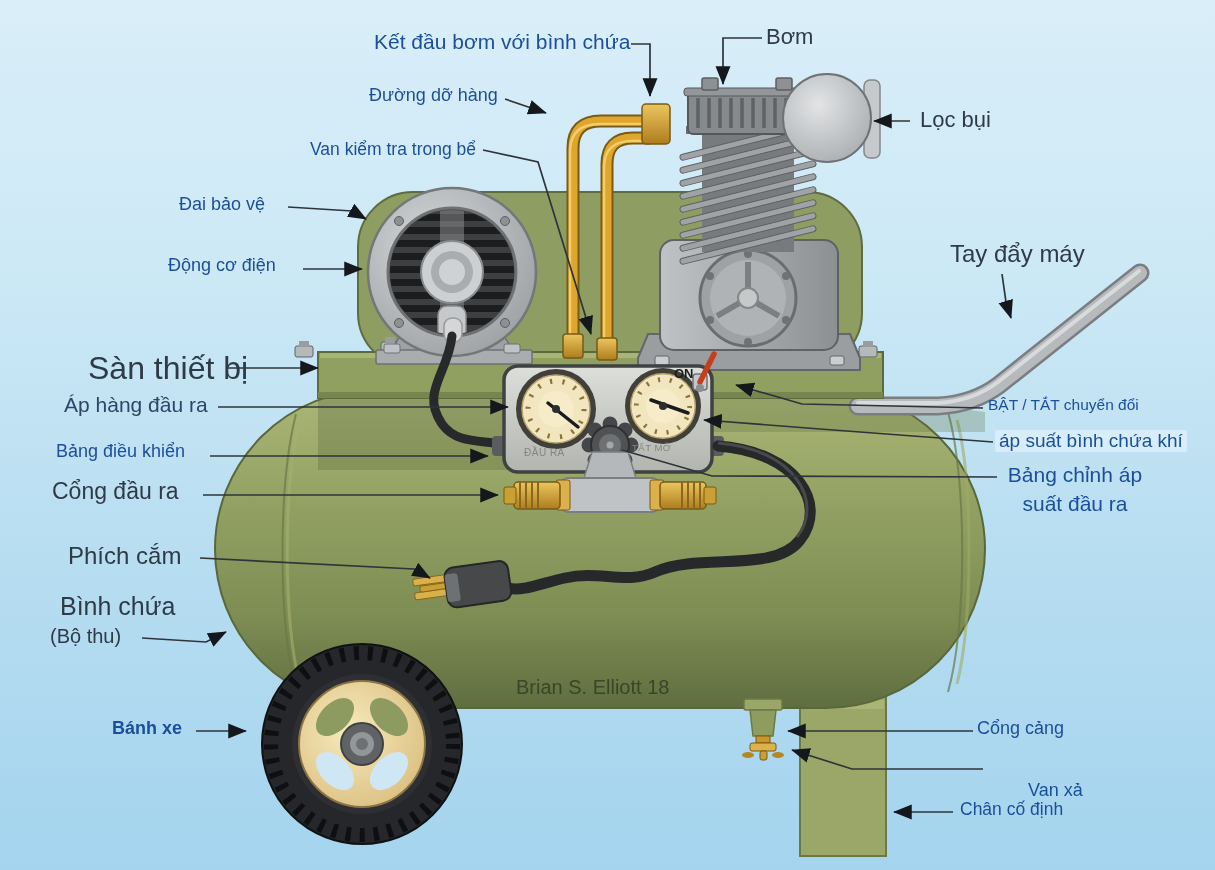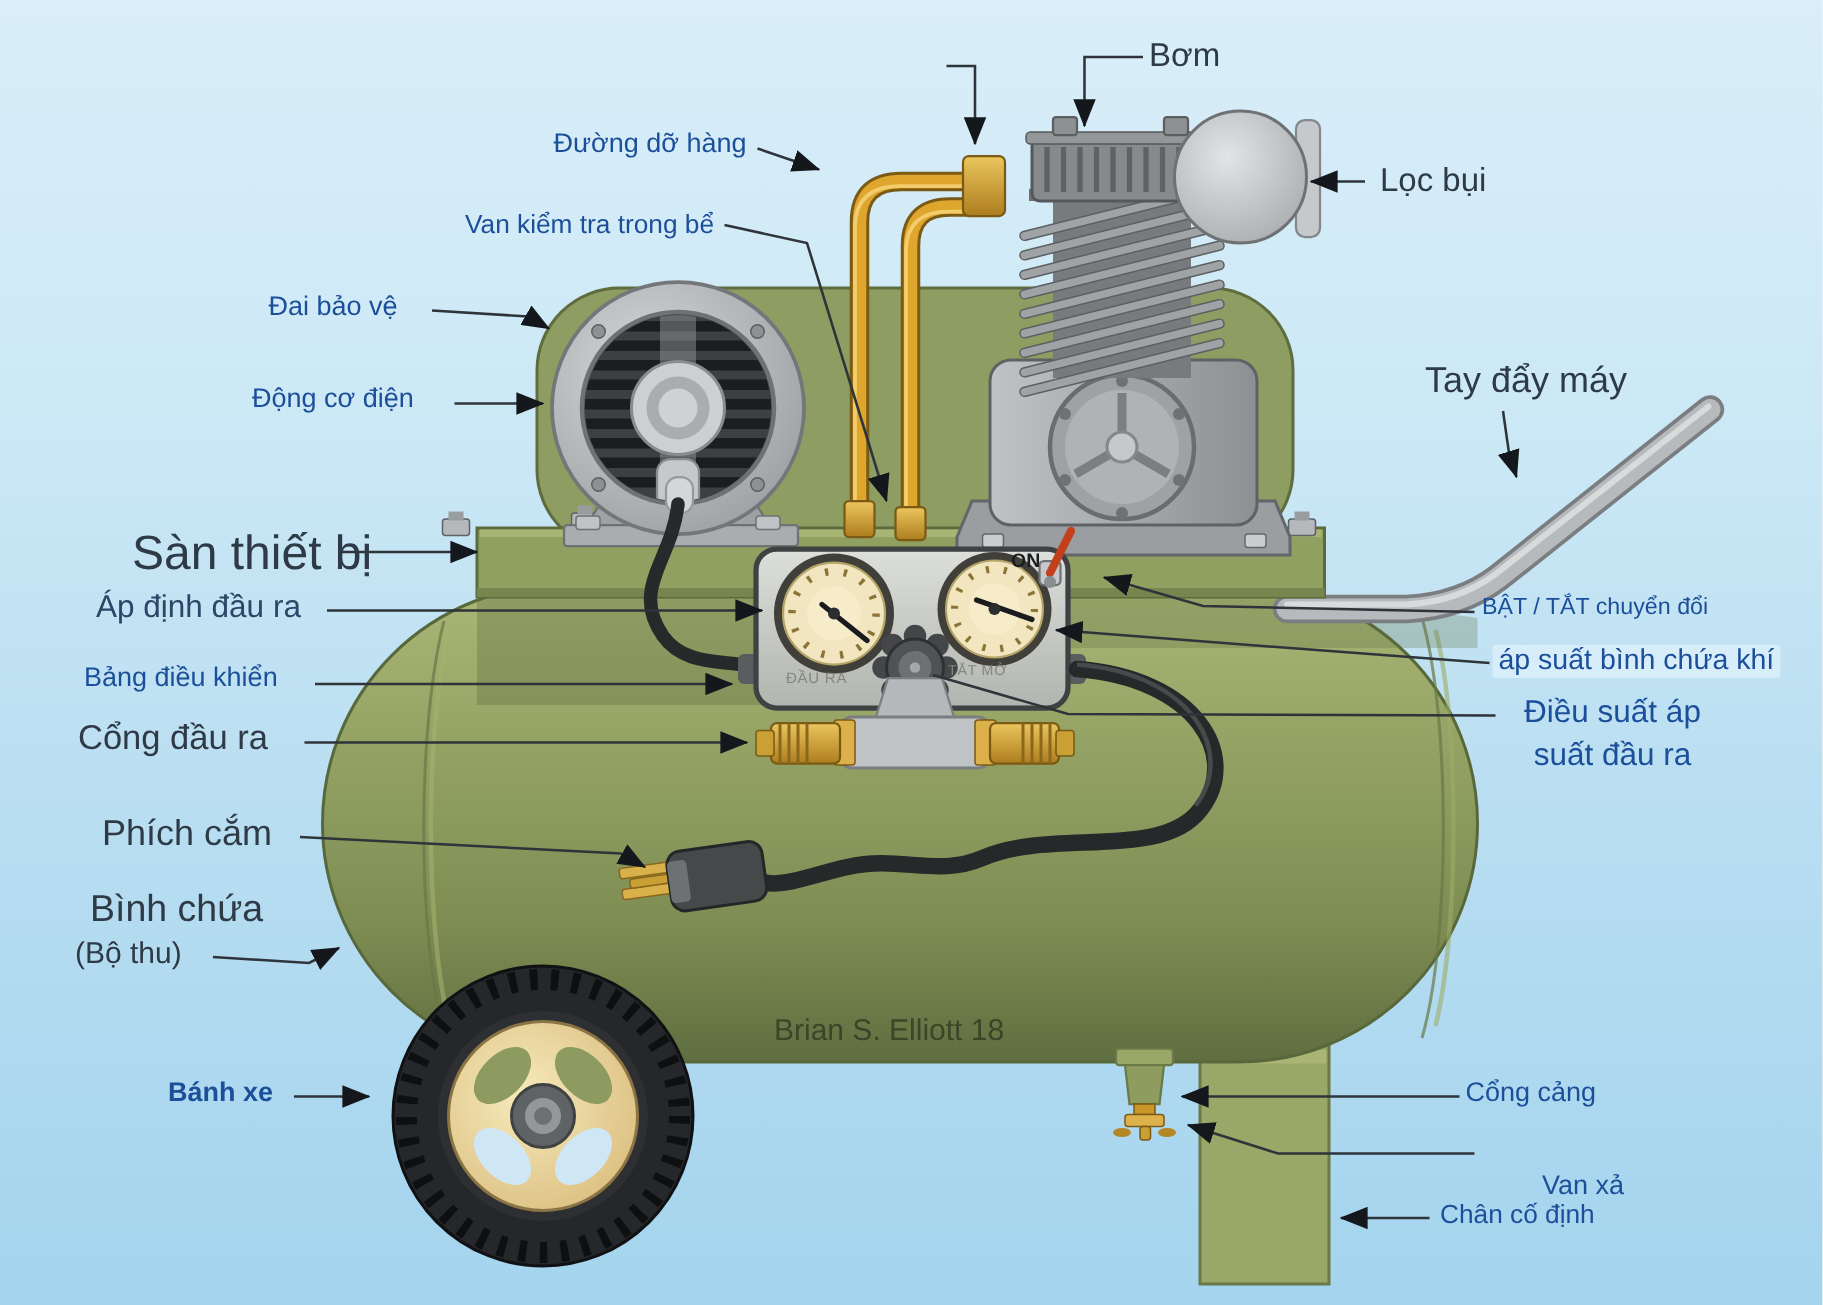--- a/index.html
+++ b/index.html
@@ -297,38 +297,39 @@
     <polyline points="1002,274 1006,302 1011,318" marker-end="url(#arr)"></polyline>
     <polyline points="983,408 802,404 736,385" marker-end="url(#arr)"></polyline>
     <polyline points="993,442 820,429 704,420" marker-end="url(#arr)"></polyline>
     <polyline points="997,477 712,476 622,450"></polyline>
     <line x1="973" y1="731" x2="788" y2="731" marker-end="url(#arr)"></line>
     <polyline points="983,769 852,769 792,750" marker-end="url(#arr)"></polyline>
     <line x1="953" y1="812" x2="894" y2="812" marker-end="url(#arr)"></line>
   </g>
 </svg>
 
+<div class="lbl blue" style="left:374px;top:30px;font-size:21px;">Kết đầu bơm với bình chứa</div>
 <div class="lbl blue" style="left:369px;top:85px;font-size:18px;">Đường dỡ hàng</div>
 <div class="lbl blue" style="left:310px;top:139px;font-size:17.5px;">Van kiểm tra trong bể</div>
 <div class="lbl blue" style="left:179px;top:194px;font-size:18px;">Đai bảo vệ</div>
 <div class="lbl blue" style="left:168px;top:255px;font-size:18px;">Động cơ điện</div>
 <div class="lbl dark" style="left:88px;top:350px;font-size:32px;">Sàn thiết bị</div>
-<div class="lbl blue2" style="left:64px;top:393px;font-size:21px;">Áp định đầu ra</div>
+<div class="lbl blue2" style="left:64px;top:393px;font-size:21px;">Áp hàng đầu ra</div>
 <div class="lbl blue" style="left:56px;top:441px;font-size:18px;">Bảng điều khiển</div>
 <div class="lbl dark" style="left:52px;top:478px;font-size:23px;">Cổng đầu ra</div>
 <div class="lbl dark" style="left:68px;top:542px;font-size:24px;">Phích cắm</div>
 <div class="lbl dark" style="left:60px;top:592px;font-size:25px;">Bình chứa</div>
 <div class="lbl dark" style="left:50px;top:625px;font-size:20px;">(Bộ thu)</div>
 <div class="lbl blue" style="left:112px;top:718px;font-size:18px;font-weight:bold;">Bánh xe</div>
 <div class="lbl dark" style="left:766px;top:24px;font-size:22px;">Bơm</div>
 <div class="lbl dark" style="left:920px;top:107px;font-size:22px;">Lọc bụi</div>
 <div class="lbl dark" style="left:950px;top:240px;font-size:24px;">Tay đẩy máy</div>
 <div class="lbl blue" style="left:988px;top:396px;font-size:15.5px;">BẬT / TẮT chuyển đổi</div>
 <div class="lbl blue hl" style="left:995px;top:430px;font-size:19px;">áp suất bình chứa khí</div>
-<div class="lbl blue ctr" style="left:995px;top:463px;font-size:21px;">Điều suất áp</div>
+<div class="lbl blue ctr" style="left:995px;top:463px;font-size:21px;">Bảng chỉnh áp</div>
 <div class="lbl blue ctr" style="left:995px;top:492px;font-size:21px;">suất đầu ra</div>
 <div class="lbl blue" style="left:977px;top:718px;font-size:18px;">Cổng cảng</div>
 <div class="lbl blue" style="left:1028px;top:757px;font-size:18px;margin-top:23px;">Van xả</div>
 <div class="lbl blue" style="left:960px;top:799px;font-size:17.5px;">Chân cố định</div>
 <div class="lbl credit" style="left:516px;top:676px;font-size:20px;">Brian S. Elliott 18</div>
 
 <div class="lbl" style="left:674px;top:367px;font-size:13px;font-weight:bold;color:#1b1d1f;">ON</div>
 <div class="lbl panel-txt" style="left:524px;top:447px;font-size:10px;">ĐẦU RA</div>
 <div class="lbl panel-txt" style="left:632px;top:443px;font-size:9.5px;">TẮT MỞ</div>
 

